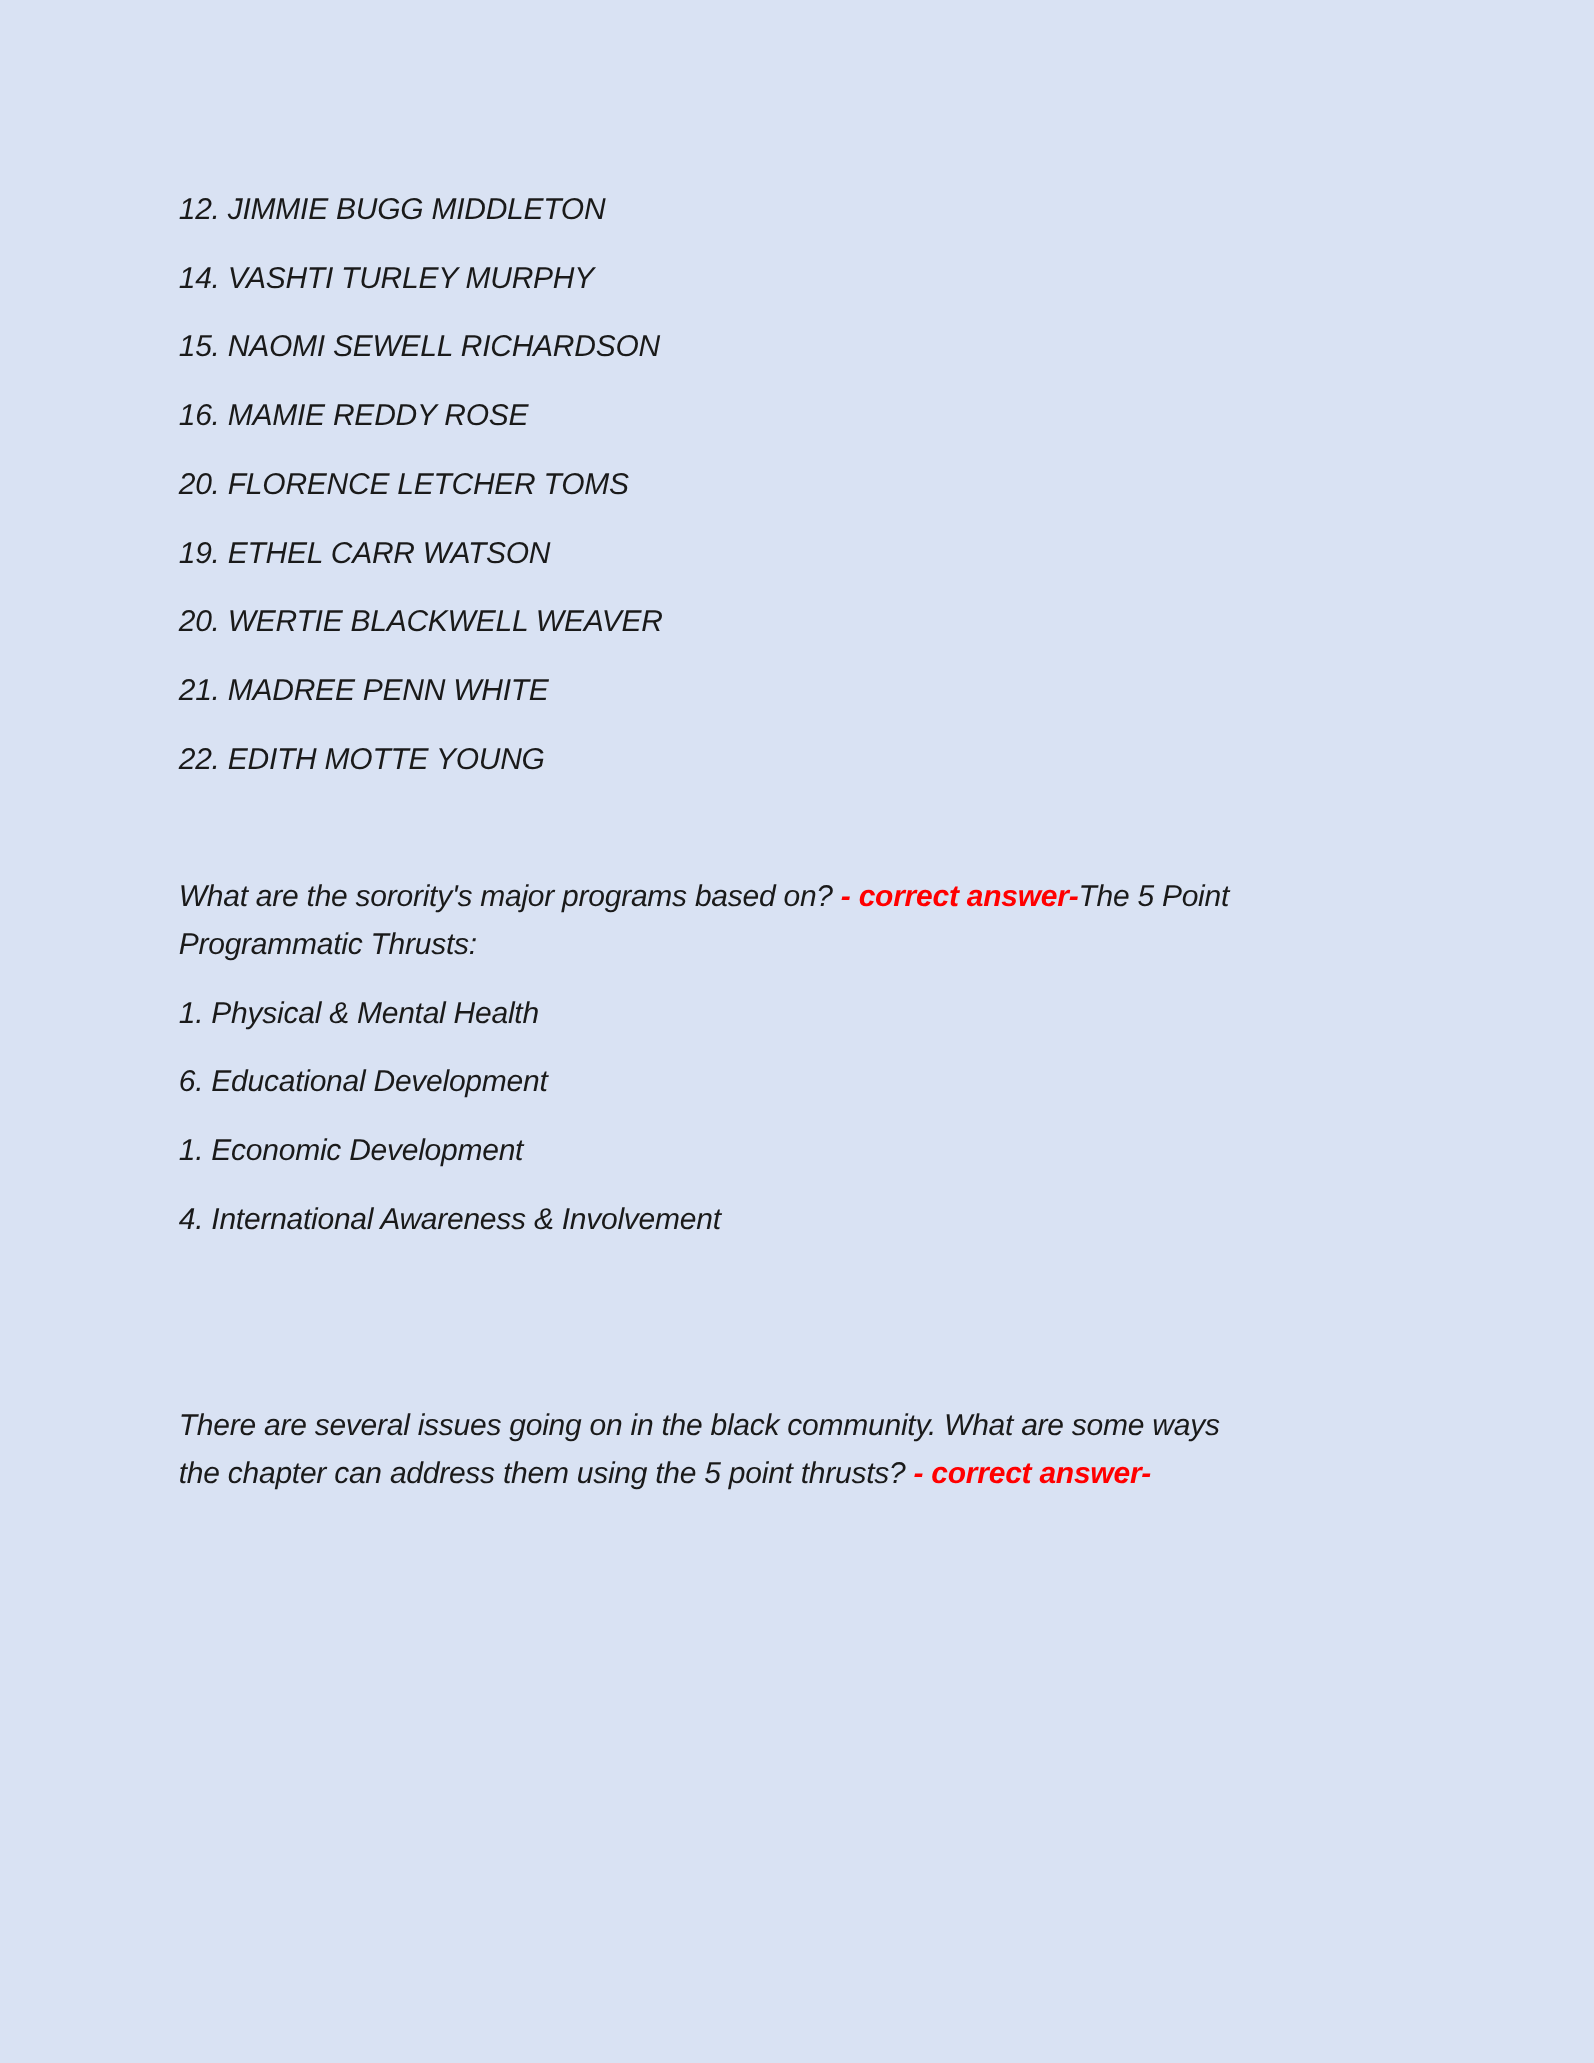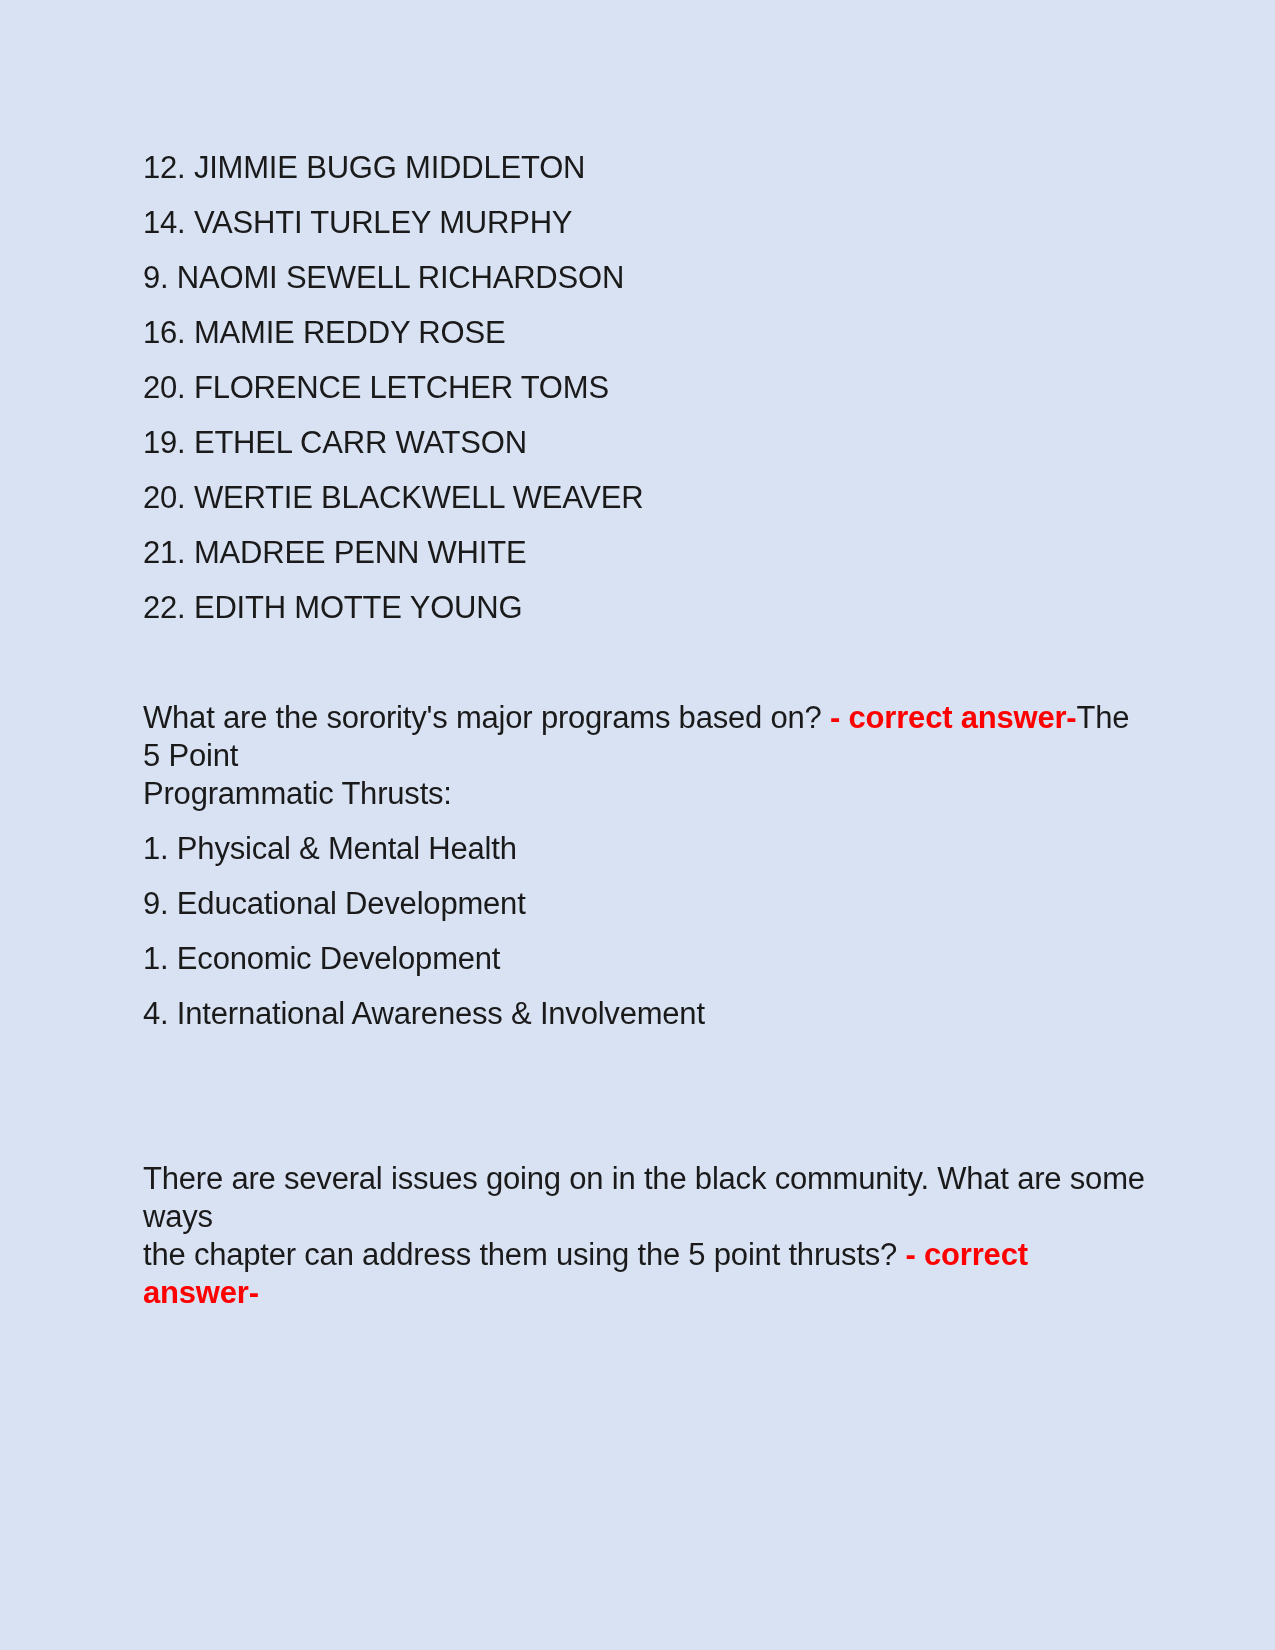--- a/index.html
+++ b/index.html
@@ -14,44 +14,45 @@
     overflow: hidden;
   }
   .doc {
     box-sizing: border-box;
     width: 1275px;
     height: 1650px;
     padding: 149px 130px 0 143px;
   }
   .para {
     margin: 0 0 17px 0;
-    font-size: 31px;
+    font-size: 24px;
     line-height: 38px;
     letter-spacing: -0.2px;
+    font-style: italic;
   }
   .line {
     display: block;
     white-space: pre-wrap;
   }
   .red-run {
     font-weight: bold;
   }
 </style>
 </head>
 <body style="background: rgb(217, 226, 243); color: rgb(26, 26, 26);">
 
 <main class="doc" id="doc-root">
     <p class="para">
       <span class="line"><span>12. JIMMIE BUGG MIDDLETON</span></span>
     </p>
     <p class="para">
       <span class="line"><span>14. VASHTI TURLEY MURPHY</span></span>
     </p>
     <p class="para">
-      <span class="line"><span>9. NAOMI SEWELL RICHARDSON</span></span>
+      <span class="line"><span>15. NAOMI SEWELL RICHARDSON</span></span>
     </p>
     <p class="para">
       <span class="line"><span>16. MAMIE REDDY ROSE</span></span>
     </p>
     <p class="para">
       <span class="line"><span>20. FLORENCE LETCHER TOMS</span></span>
     </p>
     <p class="para">
       <span class="line"><span>19. ETHEL CARR WATSON</span></span>
     </p>
@@ -68,21 +69,21 @@
       <span class="line">&nbsp;</span>
     </p>
     <p class="para">
       <span class="line"><span>What are the sorority's major programs based on? </span><span class="red-run" style="color: rgb(255, 0, 0);">- correct answer-</span><span>The 5 Point</span></span>
       <span class="line"><span>Programmatic Thrusts:</span></span>
     </p>
     <p class="para">
       <span class="line"><span>1. Physical &amp; Mental Health</span></span>
     </p>
     <p class="para">
-      <span class="line"><span>9. Educational Development</span></span>
+      <span class="line"><span>6. Educational Development</span></span>
     </p>
     <p class="para">
       <span class="line"><span>1. Economic Development</span></span>
     </p>
     <p class="para">
       <span class="line"><span>4. International Awareness &amp; Involvement</span></span>
     </p>
     <p class="para">
       <span class="line">&nbsp;</span>
     </p>

